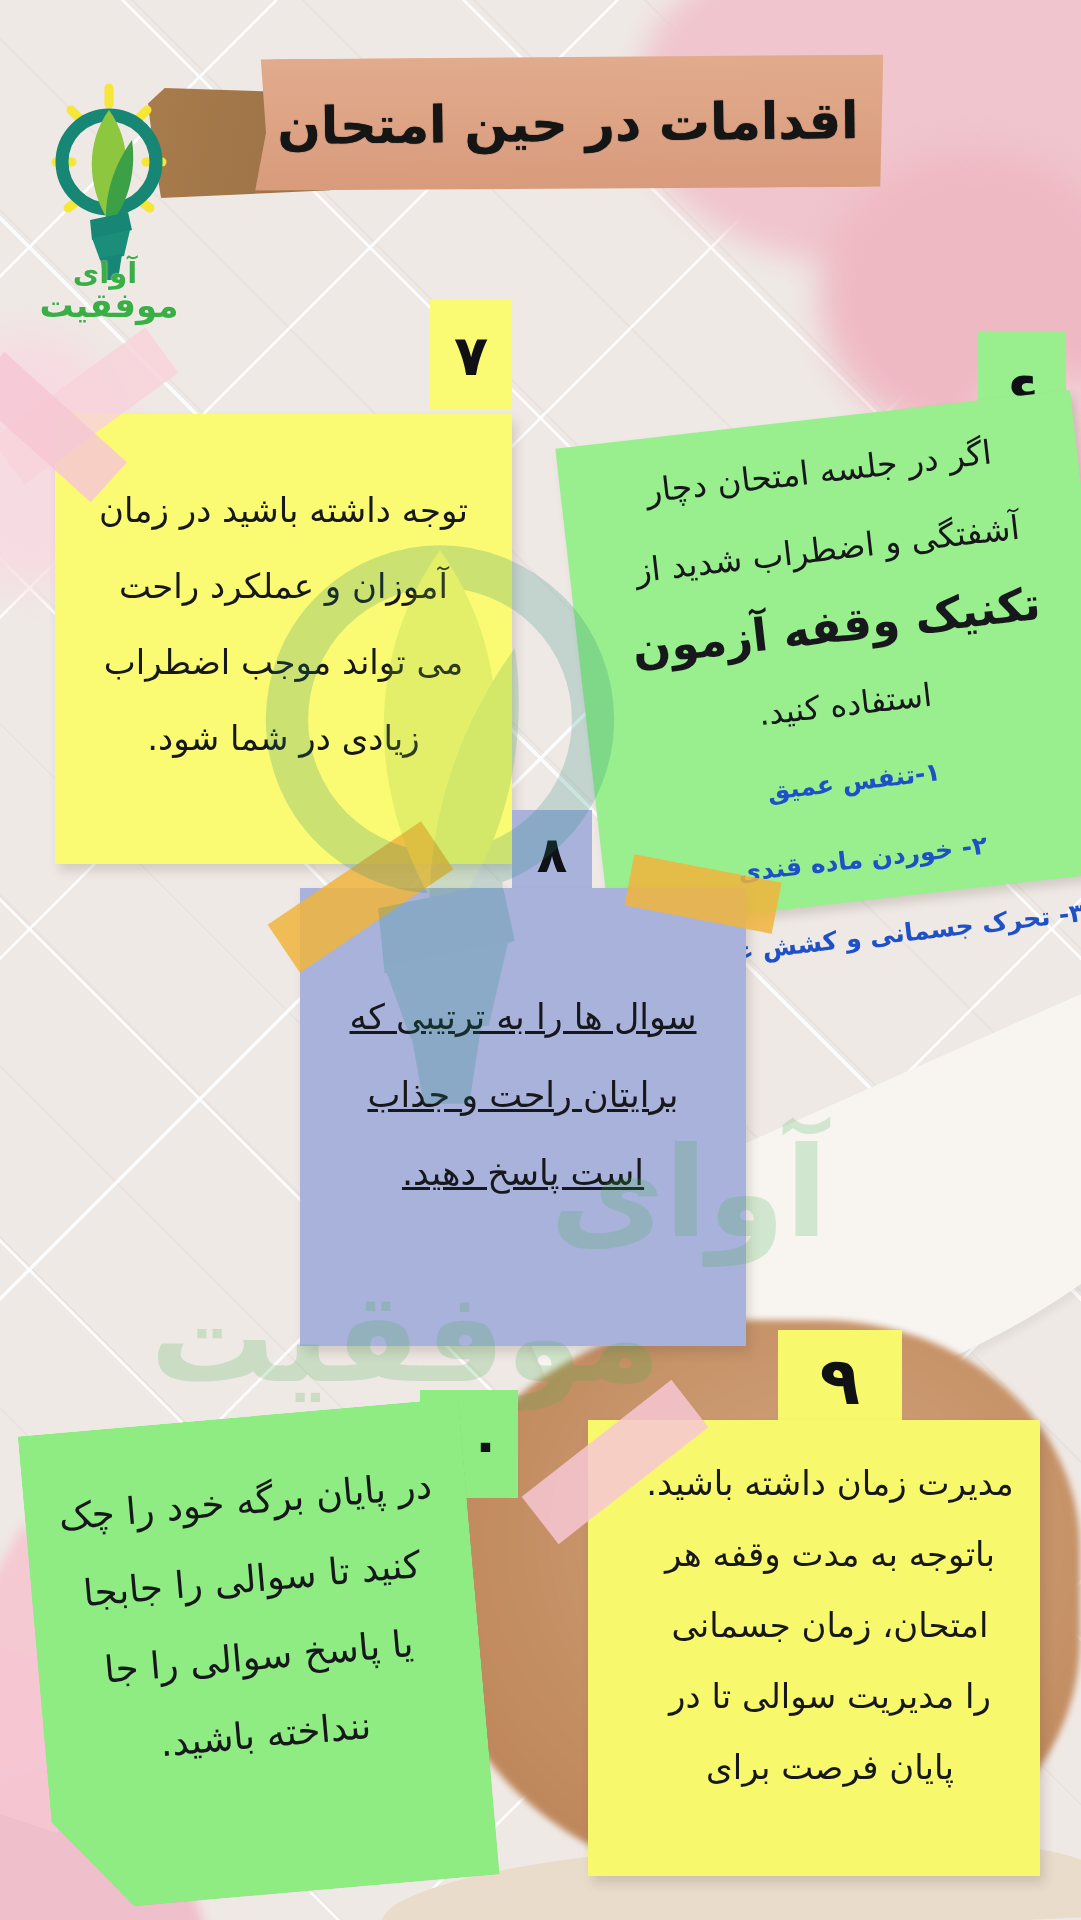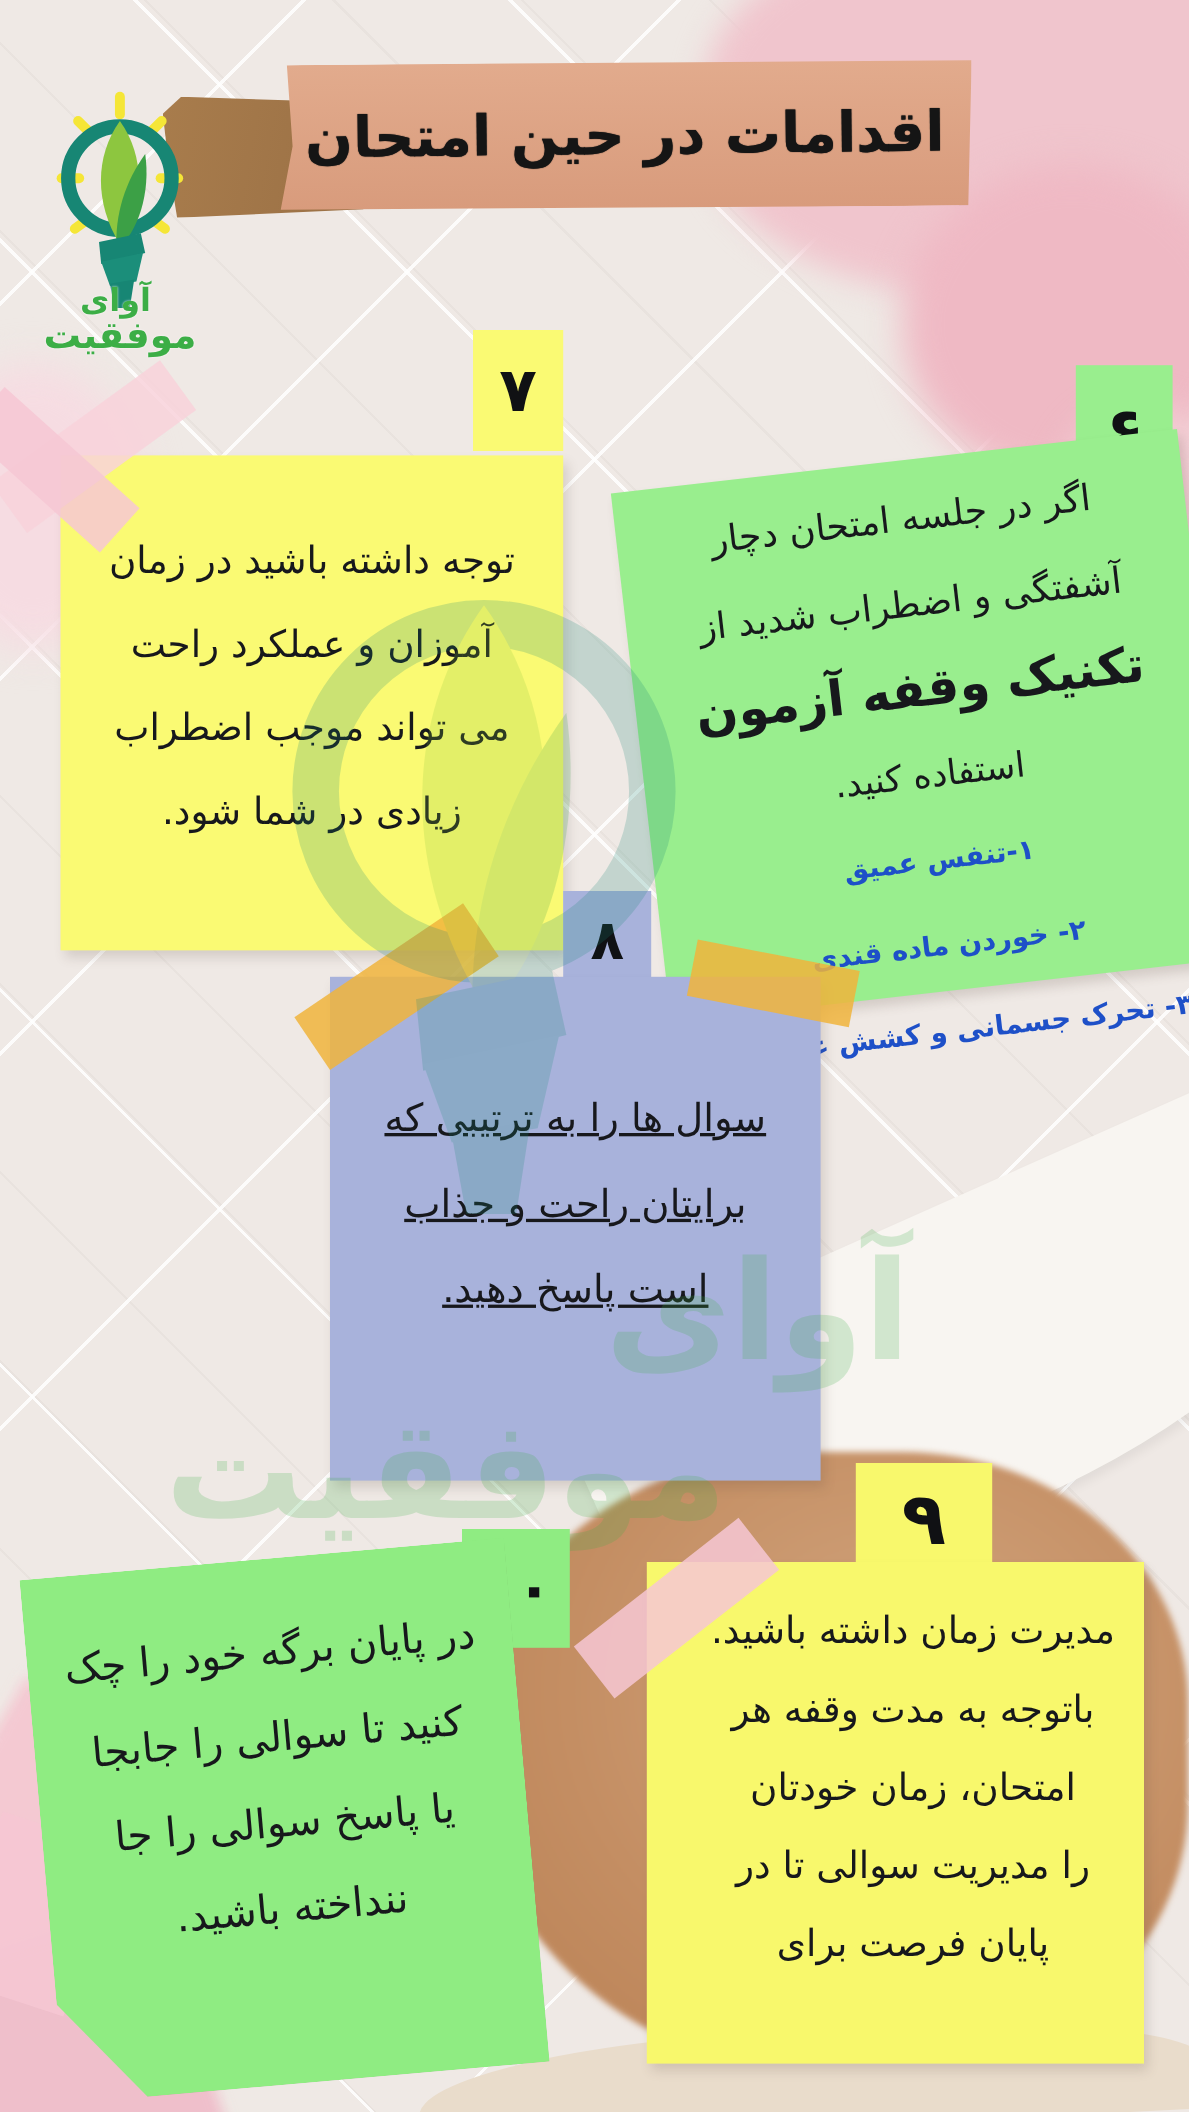--- a/index.html
+++ b/index.html
@@ -150,21 +150,21 @@
     <div class="wm-word wm-2">موفقیت</div>
   </div>
 
   <div class="tab z4 num n9-tab">
     <span>۹</span>
   </div>
   <div class="note-body ruled z4 n9-body">
     <div class="rows n9-rows">
       <div class="row">مدیرت زمان داشته باشید.</div>
       <div class="row">باتوجه به مدت وقفه هر</div>
-      <div class="row">امتحان، زمان خودتان</div>
+      <div class="row">امتحان، زمان جسمانی</div>
       <div class="row">را مدیریت سوالی تا در</div>
       <div class="row">پایان فرصت برای</div>
     </div>
   </div>
   <div class="tape z4" style="left:520px;top:1432px;width:190px;height:60px;background:#F6C7D3;transform:rotate(-38deg);"></div>
 
   <div class="tape z2" style="left:-25px;top:1660px;width:110px;height:160px;background:#F6C7D3;transform:rotate(18deg);"></div>
   <div class="tab z4 num n10-tab">
     <span>۱۰</span>
   </div>

